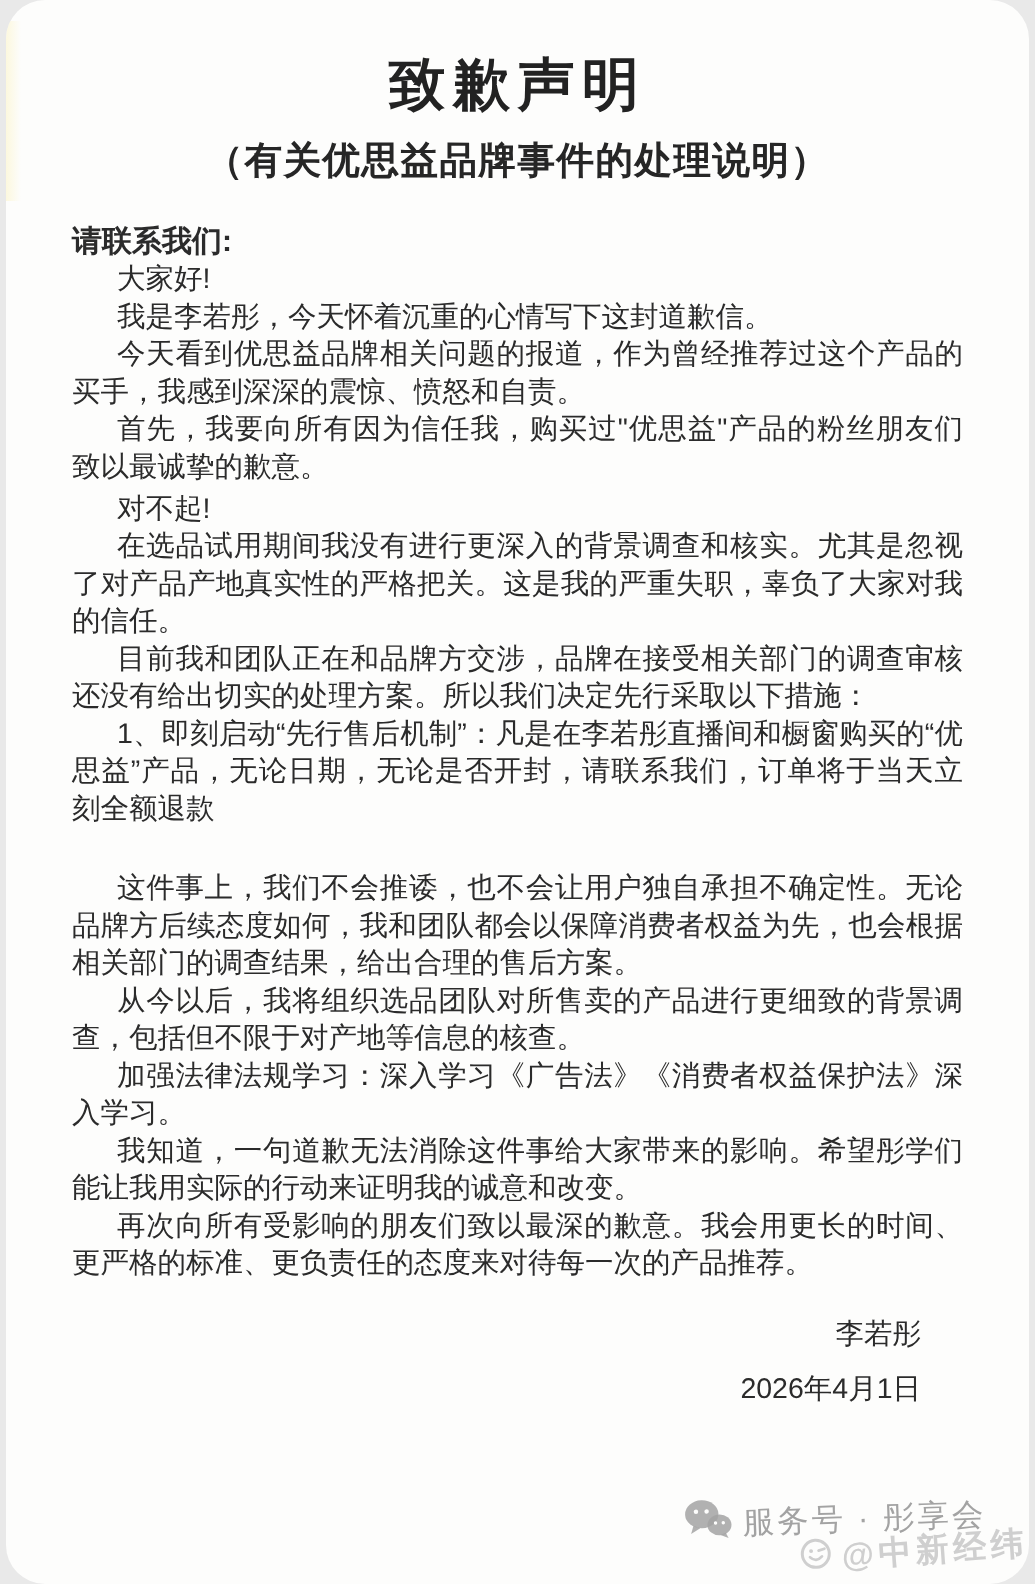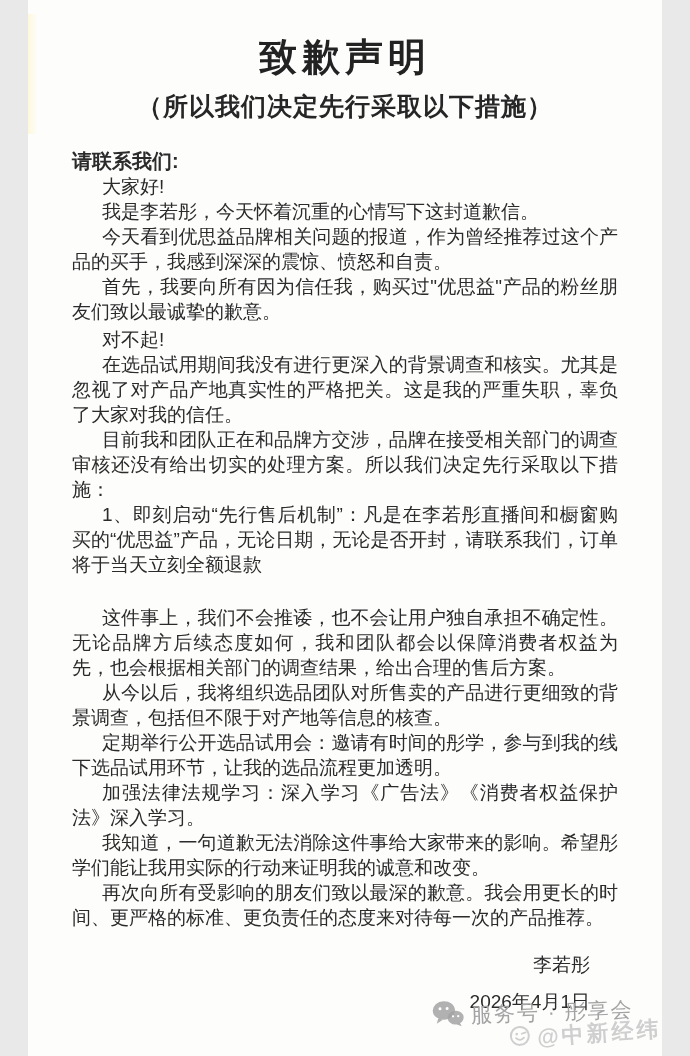--- a/index.html
+++ b/index.html
@@ -2,28 +2,29 @@
 <html><head>
 <meta charset="utf-8">
 <style>
   html, body {
     margin: 0;
     padding: 0;
     background: #e9e9e9;
   }
   .page {
     position: relative;
-    width: 634px;
+    width: 682px;
     height: 1056px;
     margin: 0 auto;
     background: #fdfdfc;
     color: #2b2b2b;
     font-family: "Liberation Sans", "DejaVu Sans", sans-serif;
     overflow: hidden;
     box-sizing: border-box;
+    border-radius: 26px;
   }
   .edge-tint {
     position: absolute;
     left: 0;
     top: 14px;
     width: 10px;
     height: 120px;
     background: linear-gradient(to right, rgba(252, 246, 212, 0.75), rgba(252, 246, 212, 0));
     pointer-events: none;
   }
@@ -102,38 +103,37 @@
   }
   .icon { display: inline-block; flex: 0 0 auto; }
 </style>
 </head>
 <body>
 
 <div class="page">
   <div class="edge-tint"></div>
 
   <h1 class="title">致歉声明</h1>
-  <h2 class="subtitle">（所以我们决定先行采取以下措施）</h2>
+  <h2 class="subtitle">（有关优思益品牌事件的处理说明）</h2>
 
   <div class="content">
     <p class="salutation">请联系我们:</p>
 
     <p class="para">大家好!</p>
     <p class="para">我是李若彤，今天怀着沉重的心情写下这封道歉信。</p>
     <p class="para">今天看到优思益品牌相关问题的报道，作为曾经推荐过这个产品的买手，我感到深深的震惊、愤怒和自责。</p>
     <p class="para">首先，我要向所有因为信任我，购买过"优思益"产品的粉丝朋友们致以最诚挚的歉意。</p>
     <p class="para gap-above-sm">对不起!</p>
     <p class="para">在选品试用期间我没有进行更深入的背景调查和核实。尤其是忽视了对产品产地真实性的严格把关。这是我的严重失职，辜负了大家对我的信任。</p>
     <p class="para">目前我和团队正在和品牌方交涉，品牌在接受相关部门的调查审核还没有给出切实的处理方案。所以我们决定先行采取以下措施：</p>
 
     <p class="para gap-above">1、即刻启动“先行售后机制”：凡是在李若彤直播间和橱窗购买的“优思益”产品，无论日期，无论是否开封，请联系我们，订单将于当天立刻全额退款</p>
 
     <p class="para gap-above-lg">这件事上，我们不会推诿，也不会让用户独自承担不确定性。无论品牌方后续态度如何，我和团队都会以保障消费者权益为先，也会根据相关部门的调查结果，给出合理的售后方案。</p>
     <p class="para">从今以后，我将组织选品团队对所售卖的产品进行更细致的背景调查，包括但不限于对产地等信息的核查。</p>
-    <p class="para">定期举行公开选品试用会：邀请有时间的彤学，参与到我的线下选品试用环节，让我的选品流程更加透明。</p>
     <p class="para">加强法律法规学习：深入学习《广告法》《消费者权益保护法》深入学习。</p>
     <p class="para">我知道，一句道歉无法消除这件事给大家带来的影响。希望彤学们能让我用实际的行动来证明我的诚意和改变。</p>
     <p class="para">再次向所有受影响的朋友们致以最深的歉意。我会用更长的时间、更严格的标准、更负责任的态度来对待每一次的产品推荐。</p>
 
     <div class="signature-block">
       <p>李若彤</p>
       <p>2026年4月1日</p>
     </div>
   </div>
 

